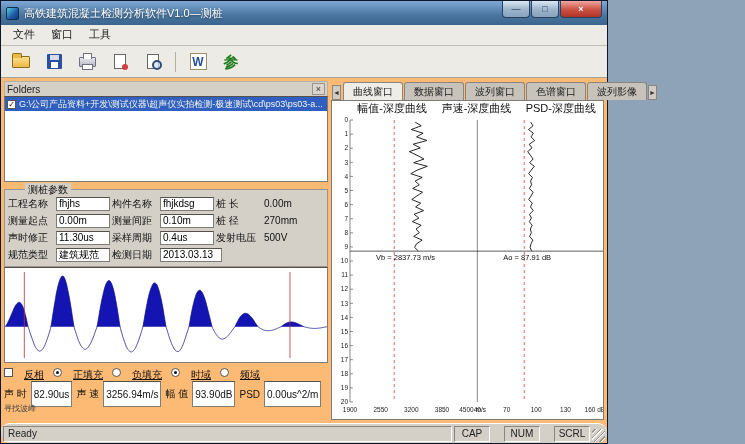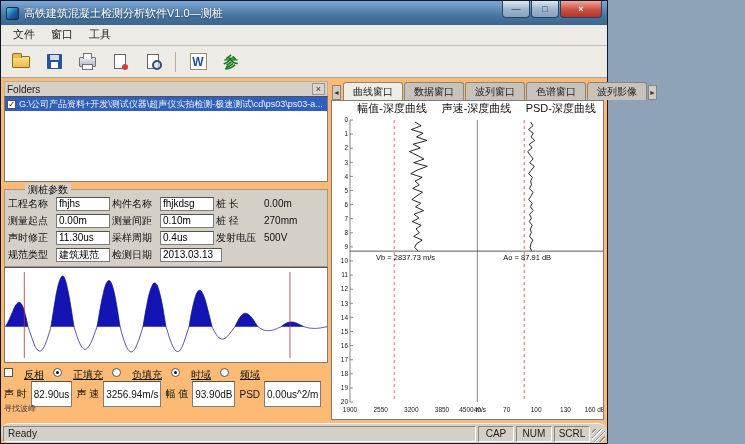--- a/index.html
+++ b/index.html
@@ -318,21 +318,21 @@
             <text x="393.6" y="296" font-size="6.5" text-anchor="middle" fill="#222">32000</text>
             <line x1="18" y1="135.13" x2="400" y2="135.13" stroke="#333" stroke-width="0.8"></line>
           </svg>
       </div>
     </div>
 
   </div>
 
   <div class="statusbar">
     <div class="status-main">Ready</div>
-    <div style="display:flex; gap:2px;" id="status-cells">
+    <div style="display:flex; gap:14px;" id="status-cells">
         <div class="status-cell">CAP</div>
         <div class="status-cell">NUM</div>
         <div class="status-cell">SCRL</div>
       </div>
     <div class="grip"></div>
   </div>
 
 </div>
 
 </body></html>

